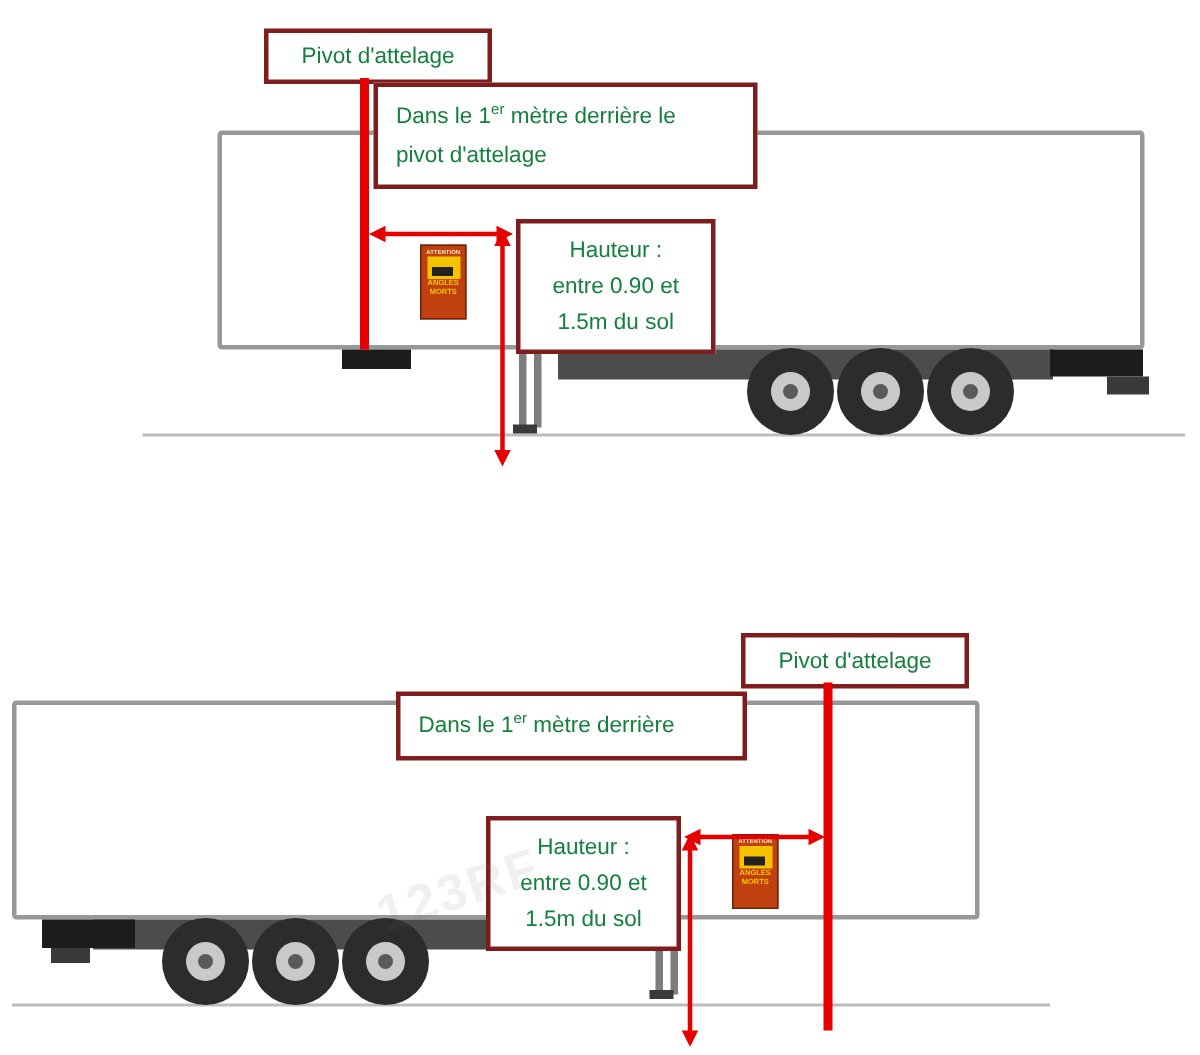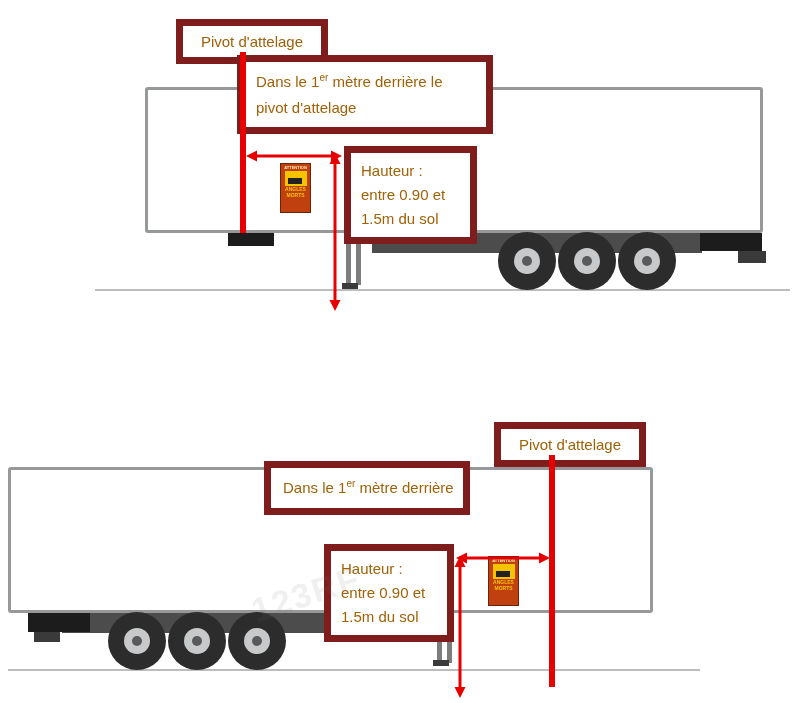--- a/index.html
+++ b/index.html
@@ -1,23 +1,23 @@
 <!DOCTYPE html>
 <html style="--accent-red: #e60000; --body-border: #97989a; --chassis: #4c4c4c; --tire: #2c2c2c; --hub: #c7c9cb; --ground: #bdbdbd; --sticker-bg: #c04010; --sticker-yellow: #f5c400;"><head>
 <meta charset="utf-8">
 <style>
   html, body { margin:0; padding:0; background:#ffffff; font-family:"Liberation Sans", sans-serif; }
   .canvas { position:relative; width:800px; height:703px; background:#fff; overflow:hidden; }
   .abs { position:absolute; box-sizing:border-box; }
 
   
-  .label-box { background:#fff; border:7px solid #7f1d1d; color:#a16207; font-size:15px; z-index:4; }
+  .label-box { background:#fff; border:3px solid #7f1d1d; color:#15803d; font-size:15px; z-index:4; }
   .pivot-box { text-align:center; padding:7px 4px; }
   .zone-box  { padding:7px 12px; line-height:1.7; white-space:nowrap; }
-  .hauteur-box { padding:6px 10px; line-height:1.6; white-space:nowrap; }
+  .hauteur-box { padding:6px 10px; line-height:1.6; white-space:nowrap;text-align:center; }
   sup { font-size:10px; }
 
   
   .redline { background:var(--accent-red,#e60000); z-index:5; }
   svg.arrow { z-index:5; overflow:visible; }
   svg.arrow line { stroke:var(--accent-red,#e60000); stroke-width:3; }
   svg.arrow polygon { fill:var(--accent-red,#e60000); }
 
   
   .truck-body { background:#fff; border:3px solid var(--body-border,#97989a); border-radius:3px; z-index:1; }
@@ -74,21 +74,21 @@
     <div class="att">ATTENTION</div>
     <div class="gfx"></div>
     <div class="ang">ANGLES</div>
     <div class="ang">MORTS</div>
   </div>
 
   <div class="abs label-box pivot-box" style="left:176px; top:19px; width:152px;">
     <span>Pivot d'attelage</span>
   </div>
 
-  <div class="abs label-box zone-box" style="left:237px; top:55px; width:256px;">
+  <div class="abs label-box zone-box" style="left:249px; top:55px; width:256px;">
     <div><span>Dans le 1</span><sup>er</sup><span> mètre derrière le</span></div>
     <div>pivot d'attelage</div>
   </div>
 
   <div class="abs label-box hauteur-box" style="left:344px; top:146px; width:133px;">
     <div>Hauteur :</div>
     <div>entre 0.90 et</div>
     <div>1.5m du sol</div>
   </div>
 
@@ -130,21 +130,21 @@
     <div class="att">ATTENTION</div>
     <div class="gfx"></div>
     <div class="ang">ANGLES</div>
     <div class="ang">MORTS</div>
   </div>
 
   <div class="abs label-box pivot-box" style="left:494px; top:422px; width:152px;">
     <span>Pivot d'attelage</span>
   </div>
 
-  <div class="abs label-box zone-box" style="left:264px; top:461px; width:206px;">
+  <div class="abs label-box zone-box" style="left:264px; top:461px; width:234px;">
     <div><span>Dans le 1</span><sup>er</sup><span> mètre derrière</span></div>
   </div>
 
   <div class="abs label-box hauteur-box" style="left:324px; top:544px; width:130px;">
     <div>Hauteur :</div>
     <div>entre 0.90 et</div>
     <div>1.5m du sol</div>
   </div>
 
   <div class="abs redline" style="left:549px; top:455px; width:6px; height:232px;"></div>

